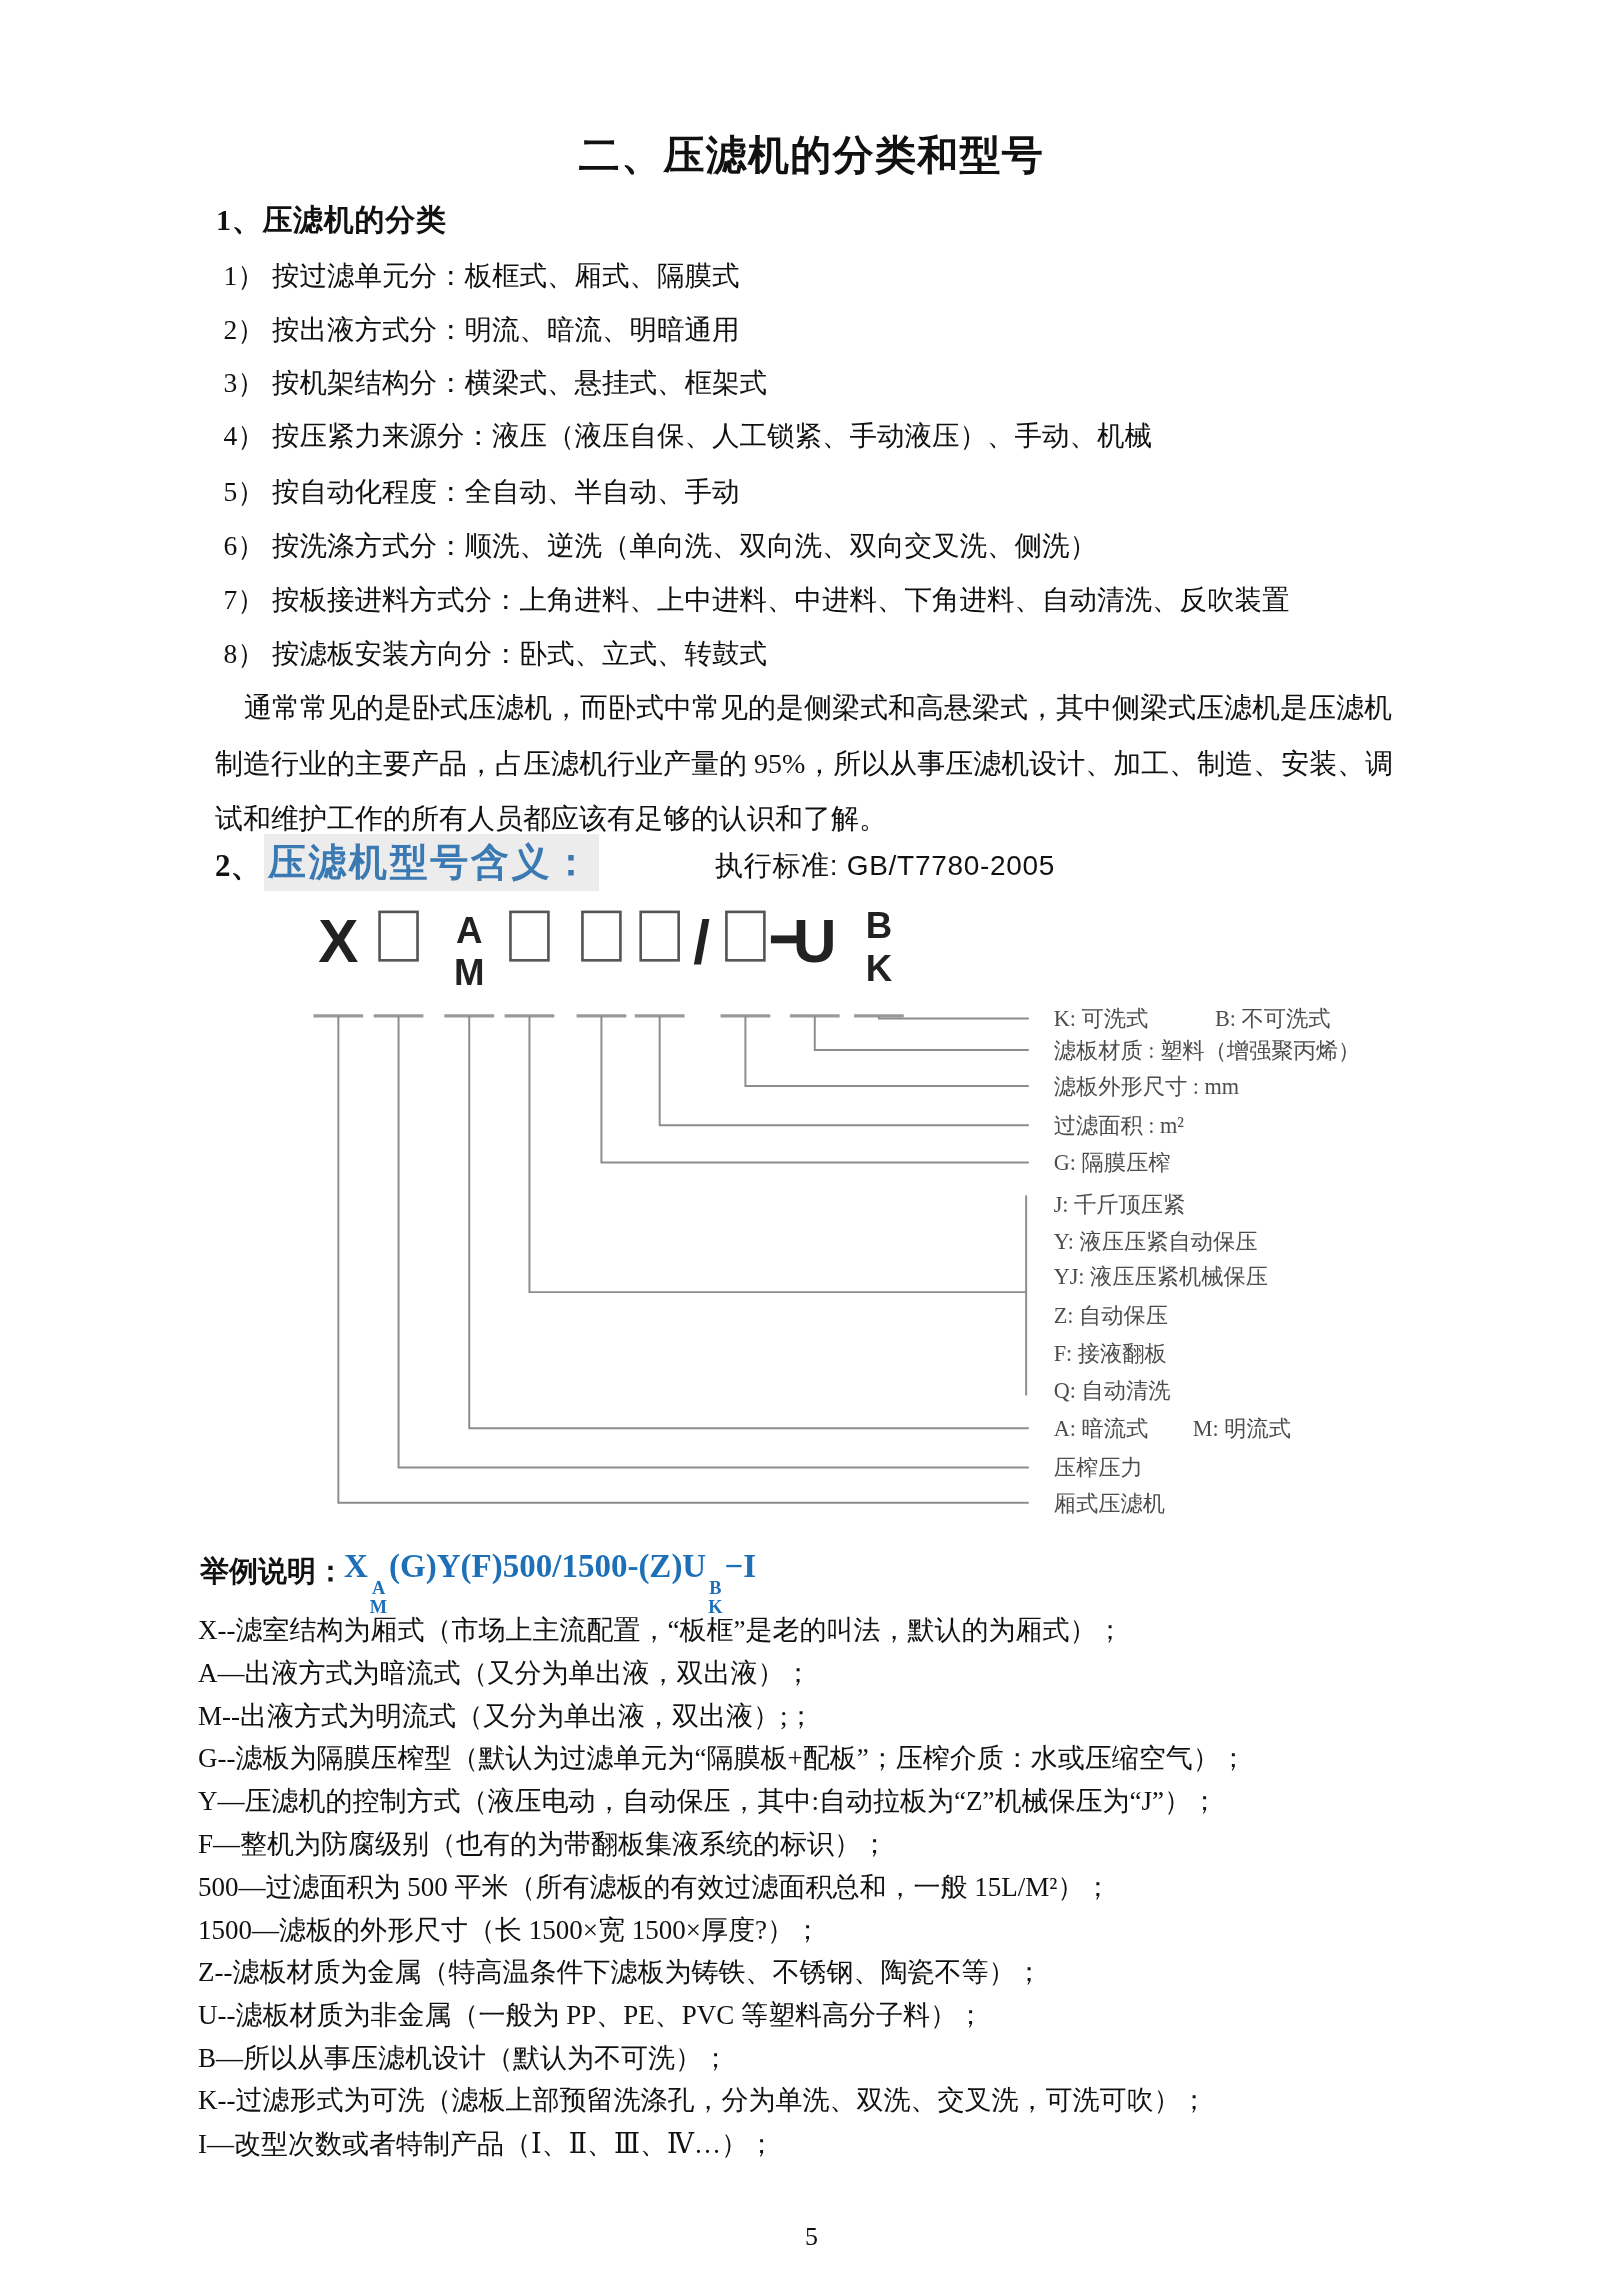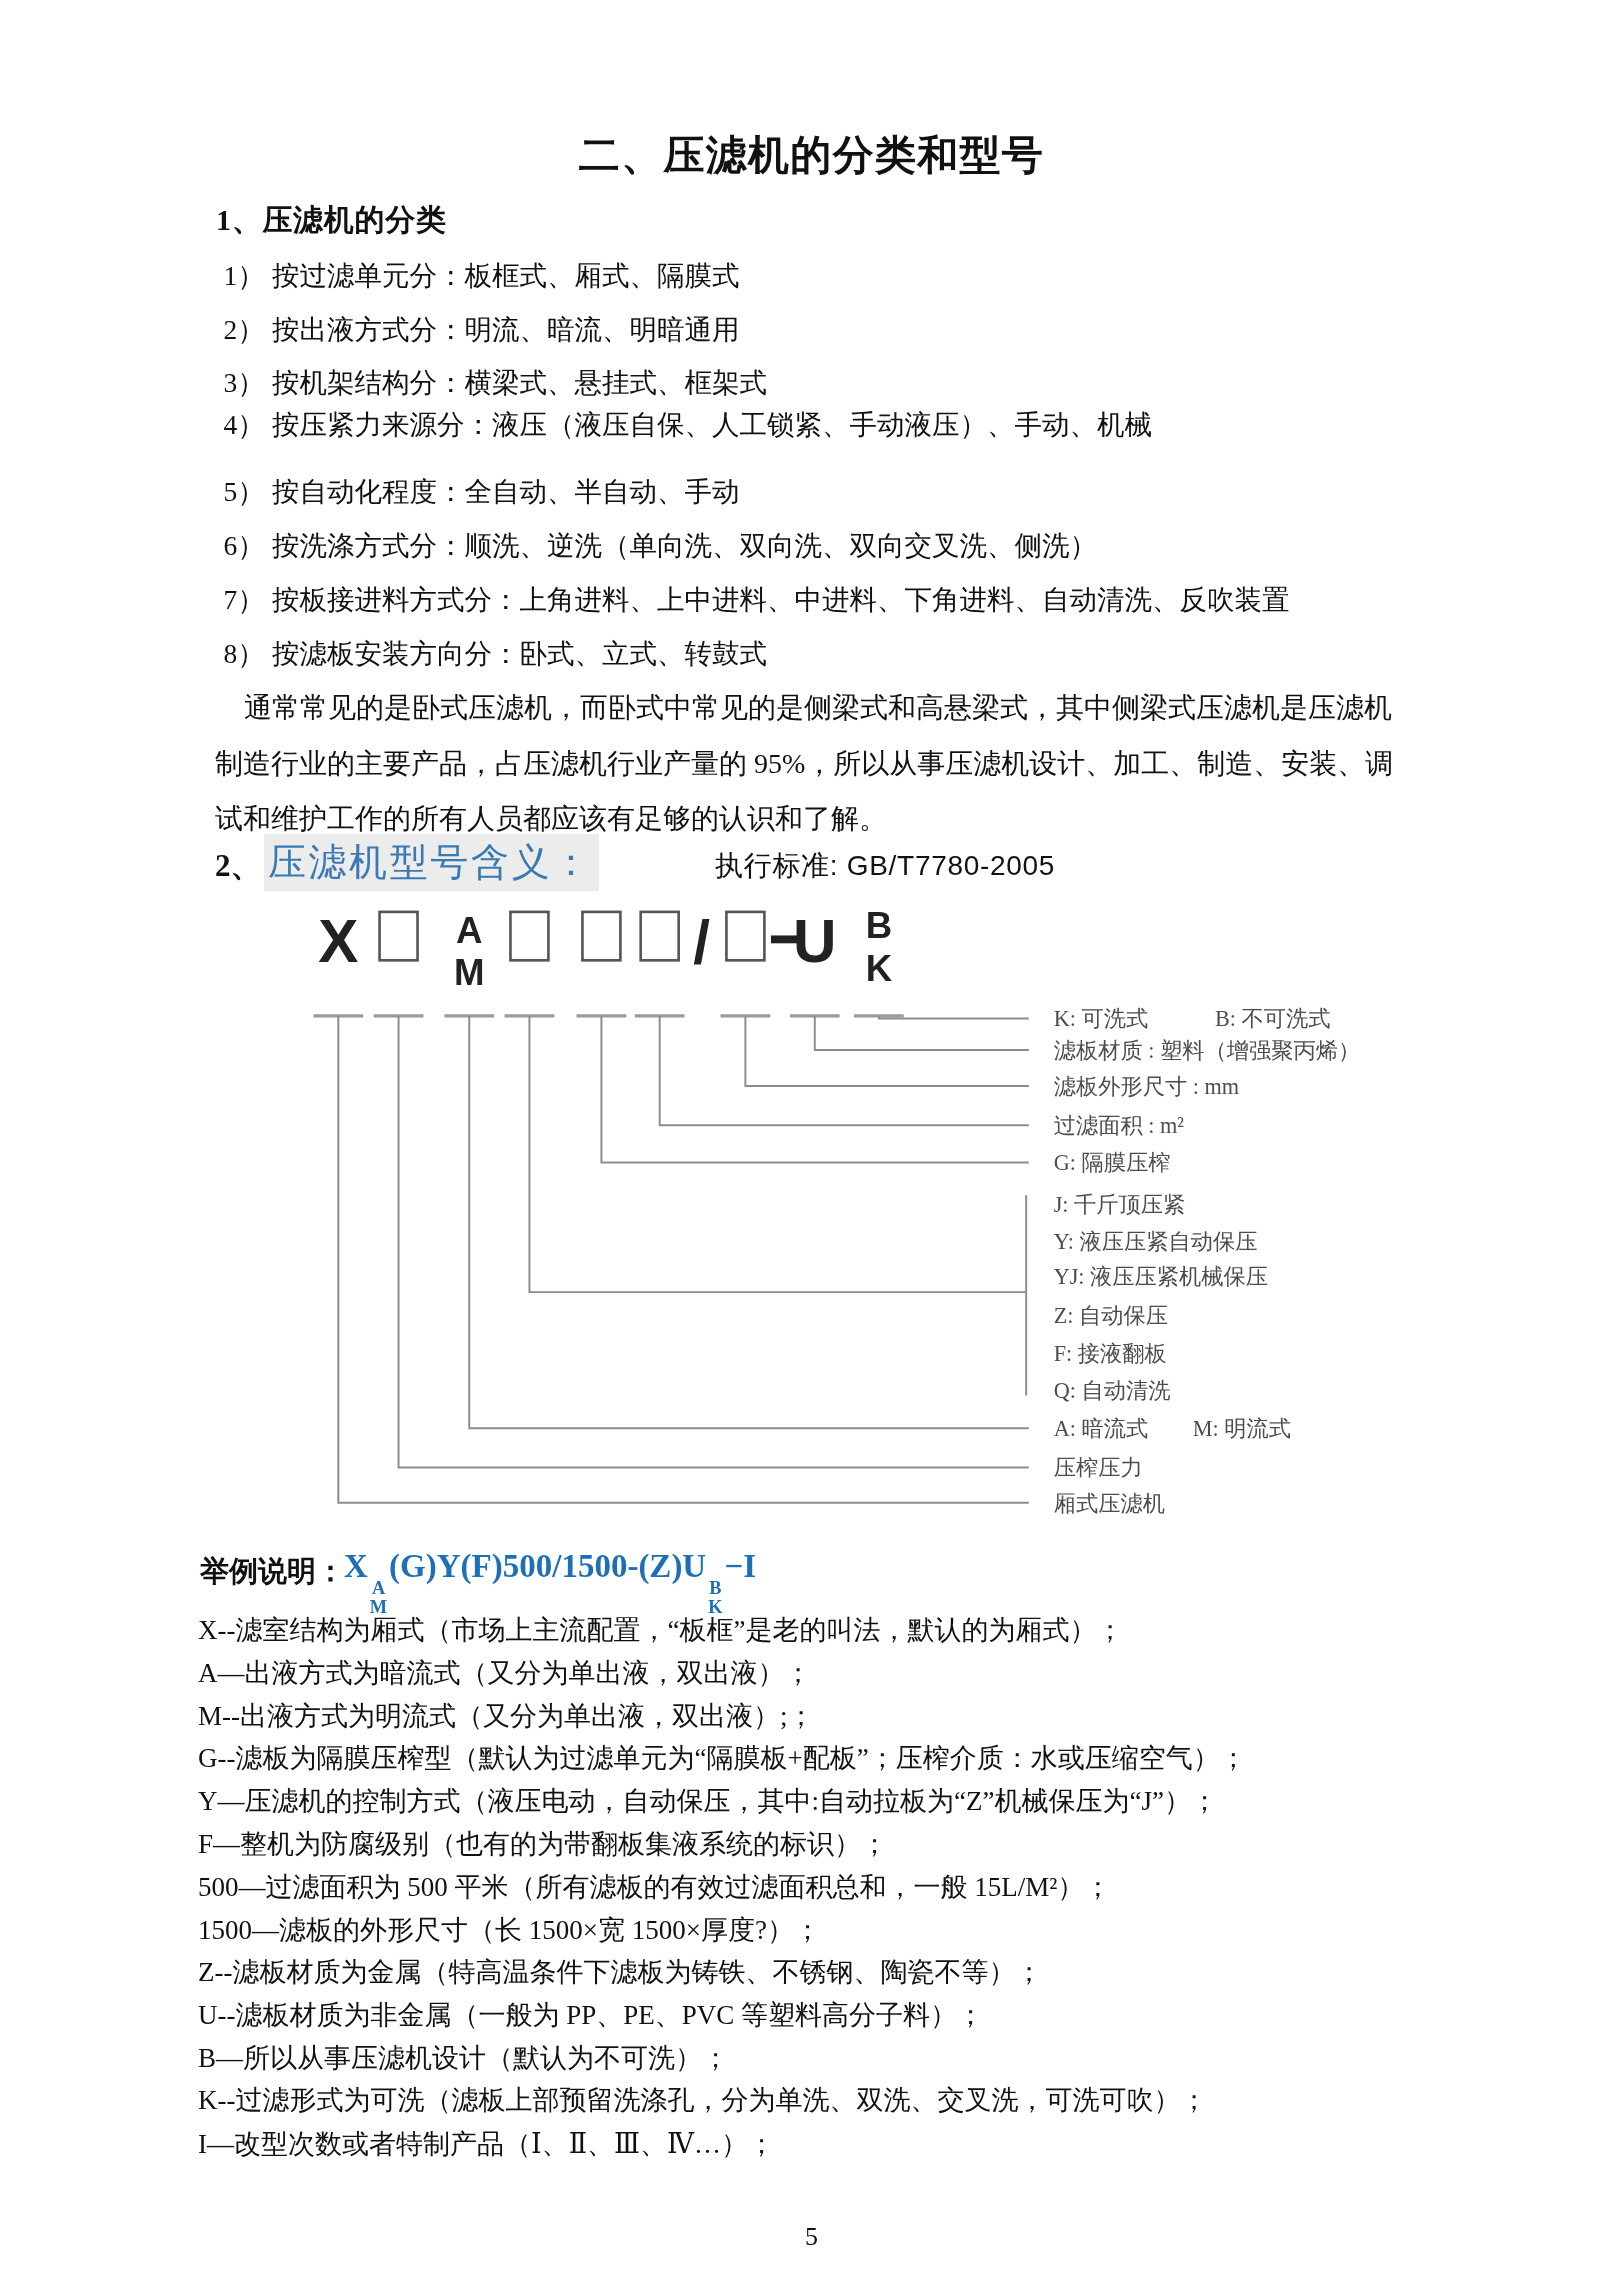--- a/index.html
+++ b/index.html
@@ -17,21 +17,21 @@
     left:216px;top:200px;font-size:30px;font-weight:bold;letter-spacing:0.7px;
   }
   .item{left:216px;font-size:27.5px;line-height:37px;white-space:nowrap;text-align:center;}
   .item .inum{display:inline-block;width:56px;}
   .para{left:215px;font-size:28px;line-height:37px;white-space:nowrap;}
   .para.indent{padding-left:29px;}
   .sec2-num{left:215px;top:845px;font-size:31px;font-weight:bold;}
   .sec2-heading{
     left:264px;top:834px;
     font-family:"Liberation Sans","DejaVu Sans",sans-serif;
-    font-size:38px;font-weight:normal;color:#3b79b3;
+    font-size:38px;font-weight:bold;color:#3b79b3;
     background:#ececec;padding:2.6px 6.5px 3.9px 3.9px;letter-spacing:2.6px;text-align:center;
   }
   .sec2-standard{
     left:715px;top:847px;font-size:28px;font-weight:normal;
     font-family:"Liberation Sans","DejaVu Sans",sans-serif;letter-spacing:0.7px;
   }
   .example-prefix{
     left:200px;top:1552px;font-size:29px;font-weight:bold;
     font-family:Liberation Sans, sans-serif;
   }
@@ -55,21 +55,21 @@
 </head>
 <body>
 
 <div class="abs title">二、压滤机的分类和型号</div>
 
 <div class="abs h1">1、压滤机的分类</div>
 
 <div class="abs item" style="top:257px"><span class="inum">1）</span><span>按过滤单元分：板框式、厢式、隔膜式</span></div>
 <div class="abs item" style="top:311px"><span class="inum">2）</span><span>按出液方式分：明流、暗流、明暗通用</span></div>
 <div class="abs item" style="top:364px"><span class="inum">3）</span><span>按机架结构分：横梁式、悬挂式、框架式</span></div>
-<div class="abs item" style="top:406px"><span class="inum">4）</span><span>按压紧力来源分：液压（液压自保、人工锁紧、手动液压）、手动、机械</span></div>
+<div class="abs item" style="top:417px"><span class="inum">4）</span><span>按压紧力来源分：液压（液压自保、人工锁紧、手动液压）、手动、机械</span></div>
 <div class="abs item" style="top:473px"><span class="inum">5）</span><span>按自动化程度：全自动、半自动、手动</span></div>
 <div class="abs item" style="top:527px"><span class="inum">6）</span><span>按洗涤方式分：顺洗、逆洗（单向洗、双向洗、双向交叉洗、侧洗）</span></div>
 <div class="abs item" style="top:581px"><span class="inum">7）</span><span>按板接进料方式分：上角进料、上中进料、中进料、下角进料、自动清洗、反吹装置</span></div>
 <div class="abs item" style="top:635px"><span class="inum">8）</span><span>按滤板安装方向分：卧式、立式、转鼓式</span></div>
 
 <div class="abs para indent" style="top:689px">通常常见的是卧式压滤机，而卧式中常见的是侧梁式和高悬梁式，其中侧梁式压滤机是压滤机</div>
 <div class="abs para" style="top:745px">制造行业的主要产品，占压滤机行业产量的 95%，所以从事压滤机设计、加工、制造、安装、调</div>
 <div class="abs para" style="top:800px">试和维护工作的所有人员都应该有足够的认识和了解。</div>
 
 <div class="abs sec2-num">2、</div>

